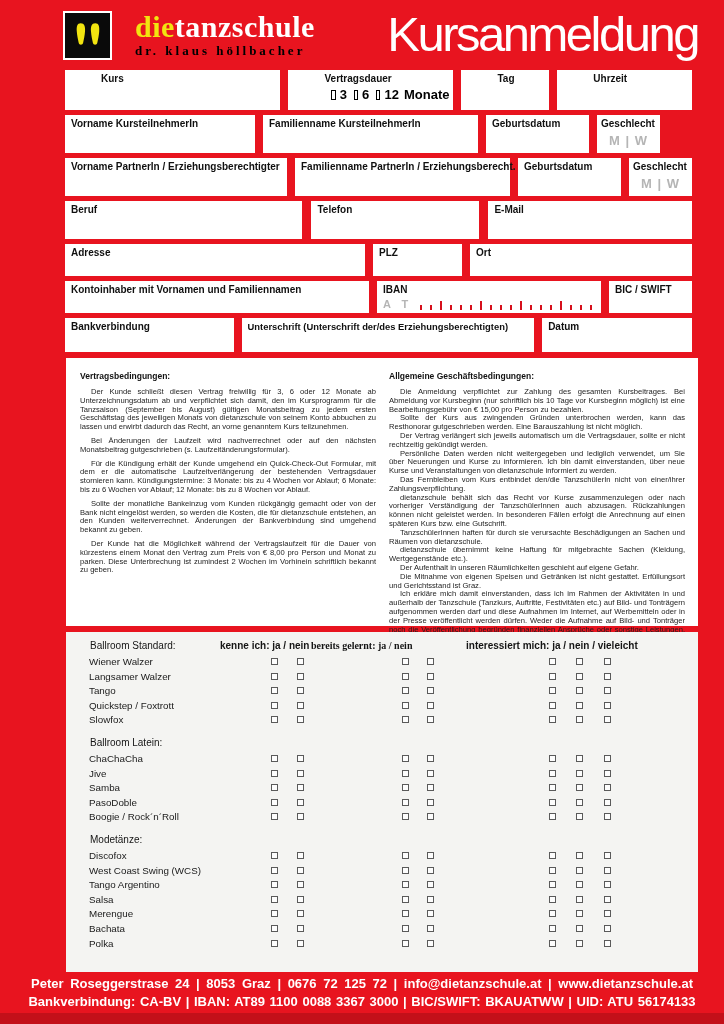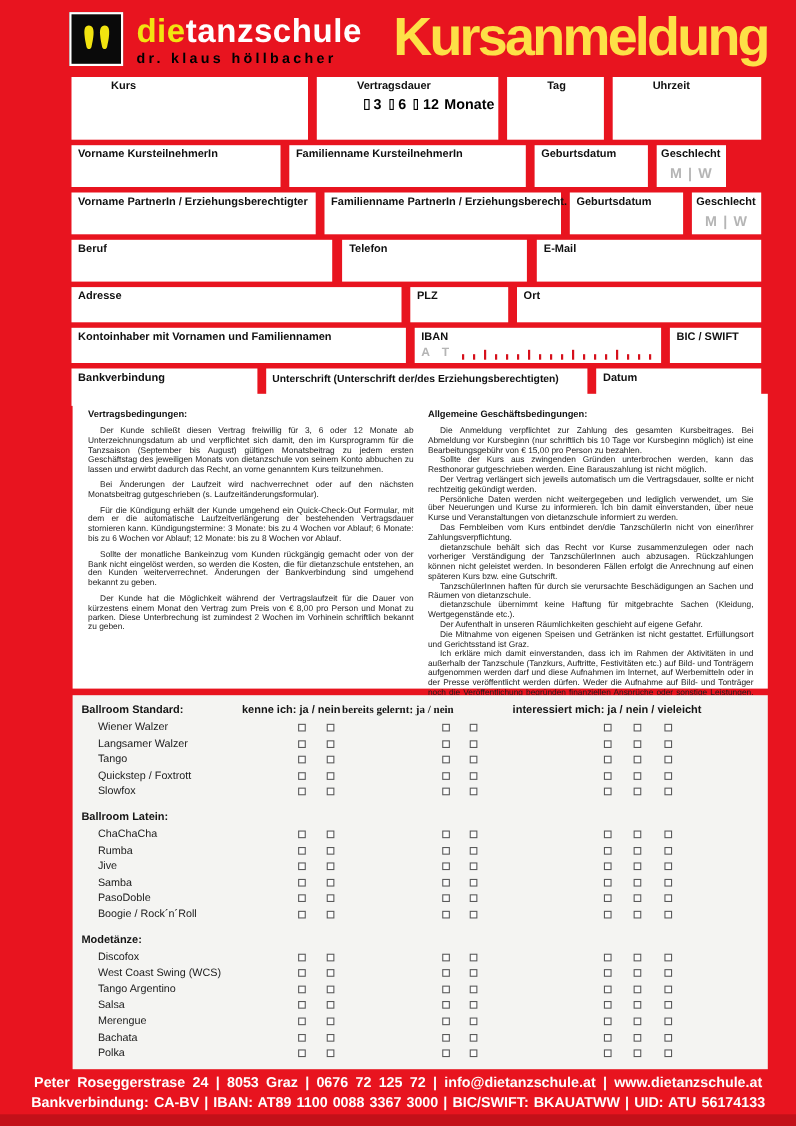--- a/index.html
+++ b/index.html
@@ -1,31 +1,31 @@
 <!DOCTYPE html>
 <html><head>
 <meta charset="utf-8">
 <style>
   html,body{margin:0;padding:0;}
   .page{position:relative;width:724px;height:1024px;background:#e8141f;font-family:"Liberation Sans",sans-serif;overflow:hidden;}
 
   
-  .header-logo{position:absolute;left:63px;top:11px;display:flex;align-items:flex-end;gap:12px;}
+  .header-logo{position:absolute;left:63px;top:11px;display:flex;align-items:center;gap:23px;font-family:Liberation Serif, serif;}
   .logo-box{width:49px;height:49px;background:#0a0a0a;border:2px solid #fff;box-sizing:border-box;display:flex;align-items:center;justify-content:center;}
   .brand-line1{font-size:30px;font-weight:700;line-height:1;letter-spacing:0.5px;}
   .brand-die{color:#f2e410;}
   .brand-rest{color:#ffffff;}
   .brand-sub{font-size:13px;font-weight:700;color:#000000;letter-spacing:3px;margin-top:1px;}
-  .main-title{position:absolute;top:6px;right:26px;font-size:49px;font-weight:700;color:#fde047;letter-spacing:-2.5px;}
+  .main-title{position:absolute;top:6px;right:26px;font-size:49px;font-weight:400;color:#ffffff;letter-spacing:-2.5px;}
 
   
   .fields{position:absolute;left:65px;top:70px;width:627px;}
   .frow{display:flex;margin-bottom:5px;}
   .fbox{background:#fff;box-sizing:border-box;padding:3px 4px 0 6px;position:relative;}
-  .h40{height:57px;padding-left:36px;}.h38{height:38px;}.h32{height:32px;}.h34{height:34px;}
+  .h40{height:40px;padding-left:36px;}.h38{height:38px;}.h32{height:32px;}.h34{height:34px;}
   .flabel{font-size:10px;font-weight:700;color:#101010;white-space:nowrap;display:block;}
   .flabel.small{font-size:9.4px;}
 
   .vd-options{display:flex;justify-content:center;align-items:center;margin-top:3px;}
   .vd-cb{width:10px;height:10px;border:1.5px solid #000;display:inline-block;margin:0 4px 0 7px;box-sizing:border-box;}
   .vd-num,.vd-suffix{font-size:13px;font-weight:700;color:#000;}
   .vd-suffix{margin-left:5px;}
 
   .gender-val{text-align:center;color:#b5b5b5;font-size:13px;font-weight:700;margin-top:4px;letter-spacing:1px;}
 
@@ -38,21 +38,21 @@
   .terms{position:absolute;left:66px;top:358px;width:632px;height:268px;background:#fff;box-sizing:border-box;padding:13px 13px 0 14px;display:flex;gap:13px;}
   .terms-col{width:50%;}
   .terms-title{font-size:8.5px;font-weight:700;color:#111;margin-bottom:7px;}
   .terms-p{font-size:7.6px;line-height:1.16;text-align:justify;text-indent:11px;margin:0 0 5px 0;color:#1c1c1c;}
   .terms-col.right .terms-p{margin-bottom:0;}
 
   
   .survey{position:absolute;left:66px;top:632px;width:632px;height:340px;background:#f4f4f2;box-sizing:border-box;padding-top:8px;}
   .svy-titlerow{position:relative;height:15px;}
   .svy-titlerow.gap{margin-top:9px;}
-  .svy-title{position:absolute;left:8px;top:0;font-size:10px;font-weight:700;color:#151515;white-space:nowrap;}
+  .svy-title{position:absolute;left:24px;top:0;font-size:10px;font-weight:400;color:#151515;white-space:nowrap;}
   .svy-h{position:absolute;top:0;font-size:10px;font-weight:700;color:#151515;white-space:nowrap;}
   .svy-h0{left:154px;text-align:center;}.svy-h1{left:245px;font-family:Liberation Serif, serif;}.svy-h2{left:400px;}
   .svy-row{position:relative;height:14.6px;padding-left:36px;}
   .svy-name{position:absolute;left:23px;top:1px;font-size:9.8px;color:#202020;white-space:nowrap;}
   .svy-cb{position:absolute;top:3px;width:7px;height:7px;border:1px solid #5a5a5a;background:#fdfdfd;box-sizing:border-box;}
 
   
   .footer-line{position:absolute;left:0;width:724px;text-align:center;color:#fff;font-weight:700;font-size:13px;}
   .footer-line1{top:976px;word-spacing:3px;}
   .footer-line2{top:994px;word-spacing:1px;}
@@ -296,30 +296,20 @@
         <span class="svy-name">ChaChaCha</span>
         <span class="svy-cb" style="left: 205px;"></span>
         <span class="svy-cb" style="left: 231px;"></span>
         <span class="svy-cb" style="left: 336px;"></span>
         <span class="svy-cb" style="left: 361px;"></span>
         <span class="svy-cb" style="left: 483px;"></span>
         <span class="svy-cb" style="left: 510px;"></span>
         <span class="svy-cb" style="left: 538px;"></span>
       </div>
       <div class="svy-row">
-        <span class="svy-name">Rumba</span>
-        <span class="svy-cb" style="left: 205px;"></span>
-        <span class="svy-cb" style="left: 231px;"></span>
-        <span class="svy-cb" style="left: 336px;"></span>
-        <span class="svy-cb" style="left: 361px;"></span>
-        <span class="svy-cb" style="left: 483px;"></span>
-        <span class="svy-cb" style="left: 510px;"></span>
-        <span class="svy-cb" style="left: 538px;"></span>
-      </div>
-      <div class="svy-row">
         <span class="svy-name">Jive</span>
         <span class="svy-cb" style="left: 205px;"></span>
         <span class="svy-cb" style="left: 231px;"></span>
         <span class="svy-cb" style="left: 336px;"></span>
         <span class="svy-cb" style="left: 361px;"></span>
         <span class="svy-cb" style="left: 483px;"></span>
         <span class="svy-cb" style="left: 510px;"></span>
         <span class="svy-cb" style="left: 538px;"></span>
       </div>
       <div class="svy-row">

